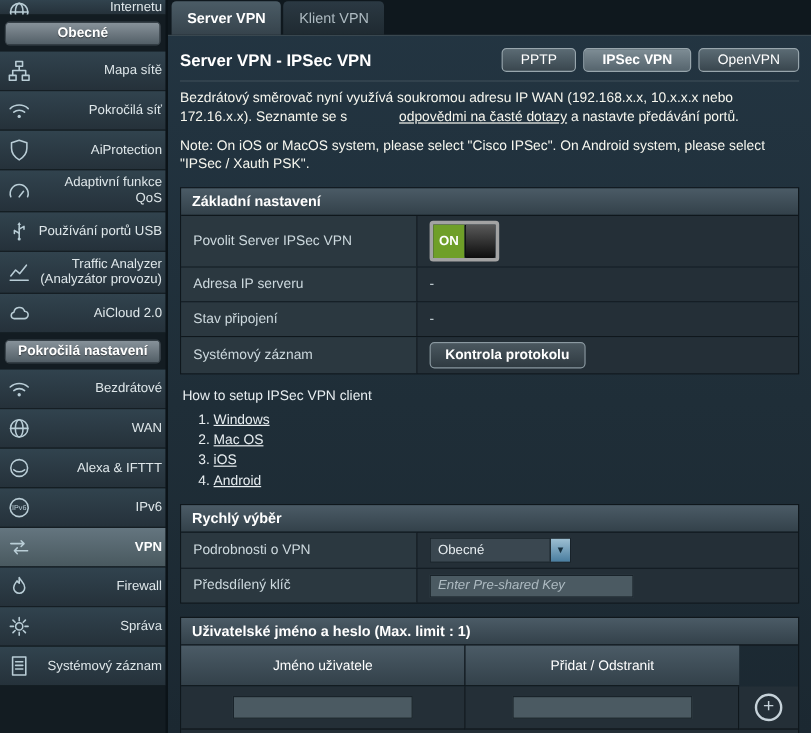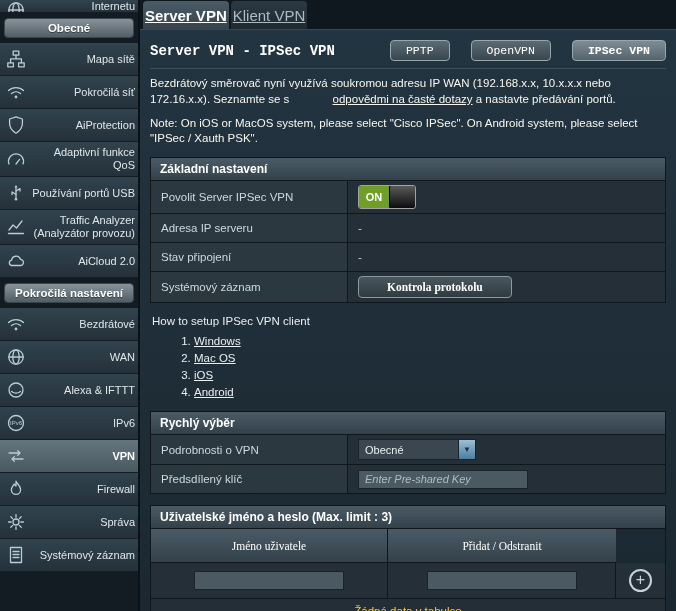--- a/index.html
+++ b/index.html
@@ -17,76 +17,76 @@
   .side-label{flex:1;text-align:right;}
   .side-section{margin:5px 4px;padding:3px 0;text-align:center;color:#fff;font-size:11.5px;font-weight:bold;
     border-radius:4px;background:linear-gradient(180deg,#87929a 0%,#525e66 100%);
     border:1px solid #3b454c;text-shadow:0 1px 1px rgba(0,0,0,.5);}
   .icon{width:20px;height:20px;flex:0 0 20px;display:inline-flex;}
   .icon svg{width:100%;height:100%;stroke:#b9cdd6;fill:none;stroke-width:1.3;stroke-linecap:round;stroke-linejoin:round;}
 
   
   .main{flex:1;display:flex;flex-direction:column;min-width:0;background:linear-gradient(180deg,#233542 0%,#1f2e38 55%,#1b2831 100%);}
   .tabbar{height:30px;flex:0 0 30px;background:#0f181e;display:flex;gap:2px;padding-left:3px;border-bottom:1px solid #39474f;}
-  .tab{padding:0 2px;line-height:29px;font-size:15px;color:#aebbc2;cursor:pointer;
-    background:linear-gradient(180deg,#2b3943 0%,#1f2a31 100%);border-radius:4px 4px 0 0;margin-top:1px;text-decoration:underline;}
+  .tab{padding:0 13px;line-height:29px;font-size:12px;color:#aebbc2;cursor:pointer;
+    background:linear-gradient(180deg,#2b3943 0%,#1f2a31 100%);border-radius:4px 4px 0 0;margin-top:1px;}
   .tab--active{background:linear-gradient(180deg,#4b5c66 0%,#36434c 100%);color:#fff;font-weight:bold;}
 
   .content{flex:1;padding:6px 8px 0 8px;overflow:hidden;}
   .title-row{display:flex;align-items:center;justify-content:space-between;margin:4px 2px 6px 2px;
-    padding-bottom:7px;border-bottom:1px solid rgba(255,255,255,.14);font-family:Liberation Mono, monospace;}
+    padding-bottom:7px;border-bottom:1px solid rgba(255,255,255,.14);}
   .page-title{font-size:14px;font-weight:bold;color:#fff;}
-  .type-buttons{display:flex;gap:21px;align-items:flex-end;}
+  .type-buttons{display:flex;gap:6px;align-items:flex-end;}
   .type-btn{padding:3px 15px;font-size:11.5px;color:#fff;border-radius:4px;cursor:pointer;
     background:linear-gradient(180deg,#5b6b74 0%,#39464e 100%);border:1px solid #98a6ad;}
   .type-btn--active{background:linear-gradient(180deg,#7e8d95 0%,#55646d 100%);font-weight:bold;}
 
   .intro{margin:6px 2px 0 2px;font-size:11.5px;line-height:16px;color:#f7f7ef;}
   .intro a{color:#f7f7ef;text-decoration:underline;cursor:pointer;padding-left:40px;}
   .note{margin:9px 2px 0 2px;font-size:11.5px;line-height:15px;color:#f7f7ef;}
 
   .tbl{margin:11px 2px 0 2px;border:1px solid #0f171c;}
   .tbl-title{padding:4px 9px;font-size:12px;font-weight:bold;color:#fff;
     background:linear-gradient(180deg,#4b5b66 0%,#33414a 100%);border-bottom:1px solid #0f171c;}
   .tbl-row{display:grid;grid-template-columns:197px 1fr;border-bottom:1px solid #0f171c;}
   .tbl-row:last-child{border-bottom:none;}
   .tbl-label{padding:8px 10px;font-size:11.5px;color:#cdd9de;background:#2b3840;border-right:1px solid #0f171c;display:flex;align-items:center;}
   .tbl-value{padding:4px 10px;font-size:11.5px;color:#cdd9de;background:#242f37;display:flex;align-items:center;}
 
   
-  .toggle{width:58px;height:24px;border-radius:3px;overflow:hidden;display:flex;cursor:pointer;border:1px solid #a3a3a3;}
+  .toggle{width:58px;height:34px;border-radius:3px;overflow:hidden;display:flex;cursor:pointer;border:3px solid #a3a3a3;}
   .toggle-on{flex:1;background:#6f9f28;color:#fff;font-size:11px;font-weight:bold;display:flex;align-items:center;justify-content:center;}
   .toggle-knob{width:26px;background:linear-gradient(180deg,#5a5a5a 0%,#0c0c0c 100%);border-left:1px solid #000;border-radius:2px;}
 
-  .small-btn{padding:4px 28px;font-size:11.5px;font-weight:bold;color:#fff;border-radius:4px;cursor:pointer;
-    background:linear-gradient(180deg,#4a575f 0%,#2f3a41 100%);border:1px solid #8b99a1;display:inline-block;font-family:Liberation Serif, serif;}
+  .small-btn{padding:4px 12px;font-size:11.5px;font-weight:bold;color:#fff;border-radius:4px;cursor:pointer;
+    background:linear-gradient(180deg,#4a575f 0%,#2f3a41 100%);border:1px solid #8b99a1;display:inline-block;}
 
   .howto{margin:12px 4px 0 4px;font-size:11.5px;color:#e8eef1;}
   .howto ol{margin:7px 0 0 26px;padding:0;line-height:15px;}
-  .howto li{margin:2px 16px;}
+  .howto li{margin:2px 0;}
   .howto a{color:#e8eef1;text-decoration:underline;cursor:pointer;}
 
   
   .fselect{width:118px;height:21px;display:inline-flex;align-items:center;background:#3a4750;
     border:1px solid #19232a;cursor:pointer;}
   .fselect-value{flex:1;padding:0 6px;font-size:11px;color:#e8eef1;}
   .fselect-arrow{width:17px;height:100%;background:linear-gradient(180deg,#9dbfd2 0%,#4a7ea0 100%);
     display:flex;align-items:center;justify-content:center;font-size:8px;color:#16303f;border-left:1px solid #19232a;}
 
   .text-input{height:19px;background:#4b5a62;border:1px solid #19232a;color:#e8eef1;font-size:11px;
     padding:1px 6px;font-family:"Liberation Sans",sans-serif;font-style:italic;}
   .text-input::placeholder{color:#aebbc2;}
   .psk-input{width:170px;}
 
   
   .utbl{margin:11px 2px 0 2px;border:1px solid #0f171c;}
   .utbl-head,.utbl-inrow{display:grid;grid-template-columns:237px 228px 1fr;}
   .utbl-head .uth{padding:4px 16px;min-height:34px;display:flex;align-items:center;justify-content:center;text-align:center;
     font-size:11.5px;color:#fff;background:linear-gradient(180deg,#4b5b66 0%,#33414a 100%);
-    border-right:1px solid #0f171c;border-bottom:1px solid #0f171c;font-family:Liberation Serif, serif;}
+    border-right:1px solid #0f171c;border-bottom:1px solid #0f171c;}
   .utbl-head .uth:last-child{border-right:none;}
   .utd{padding:6px 4px;background:#242f37;border-right:1px solid #0f171c;border-bottom:1px solid #0f171c;
     display:flex;align-items:center;justify-content:center;}
   .utd:last-child{border-right:none;}
   .user-input{width:150px;}
   .add-btn{width:23px;height:23px;border-radius:50%;border:2px solid #c6d2d9;color:#c6d2d9;font-size:16px;line-height:1;
     display:flex;align-items:center;justify-content:center;cursor:pointer;background:transparent;padding:0 0 2px 0;}
   .utbl-empty{padding:6px;background:#232e36;text-align:center;font-size:11.5px;color:#ffcc00;}
 </style>
 </head>
@@ -274,22 +274,22 @@
       <div class="tab tab--active">Server VPN</div>
       <div class="tab">Klient VPN</div>
     </div>
 
     <div class="content">
 
       <div class="title-row">
         <div class="page-title">Server VPN - IPSec VPN</div>
         <div class="type-buttons">
           <div class="type-btn">PPTP</div>
+          <div class="type-btn type-btn--active">IPSec VPN</div>
           <div class="type-btn">OpenVPN</div>
-          <div class="type-btn type-btn--active">IPSec VPN</div>
         </div>
       </div>
 
       <div class="intro">
         <span>Bezdrátový směrovač nyní využívá soukromou adresu IP WAN (192.168.x.x, 10.x.x.x nebo 172.16.x.x). Seznamte se s</span>
         <a>odpovědmi na časté dotazy</a>
         <span>a nastavte předávání portů.</span>
       </div>
       <div class="note">Note: On iOS or MacOS system, please select "Cisco IPSec". On Android system, please select "IPSec / Xauth PSK".</div>
 
@@ -349,21 +349,21 @@
 
         <div class="tbl-row">
           <div class="tbl-label">Předsdílený klíč</div>
           <div class="tbl-value">
             <input class="text-input psk-input" type="text" placeholder="Enter Pre-shared Key" style="">
           </div>
         </div>
       </div>
 
       <div class="utbl">
-        <div class="tbl-title">Uživatelské jméno a heslo (Max. limit : 3)</div>
+        <div class="tbl-title">Uživatelské jméno a heslo (Max. limit : 1)</div>
 
         <div class="utbl-head">
           <div class="uth">Jméno uživatele</div>
           <div class="uth">Přidat / Odstranit</div>
         </div>
 
         <div class="utbl-inrow">
           <div class="utd">
             <input class="text-input user-input" type="text" style="">
           </div>

